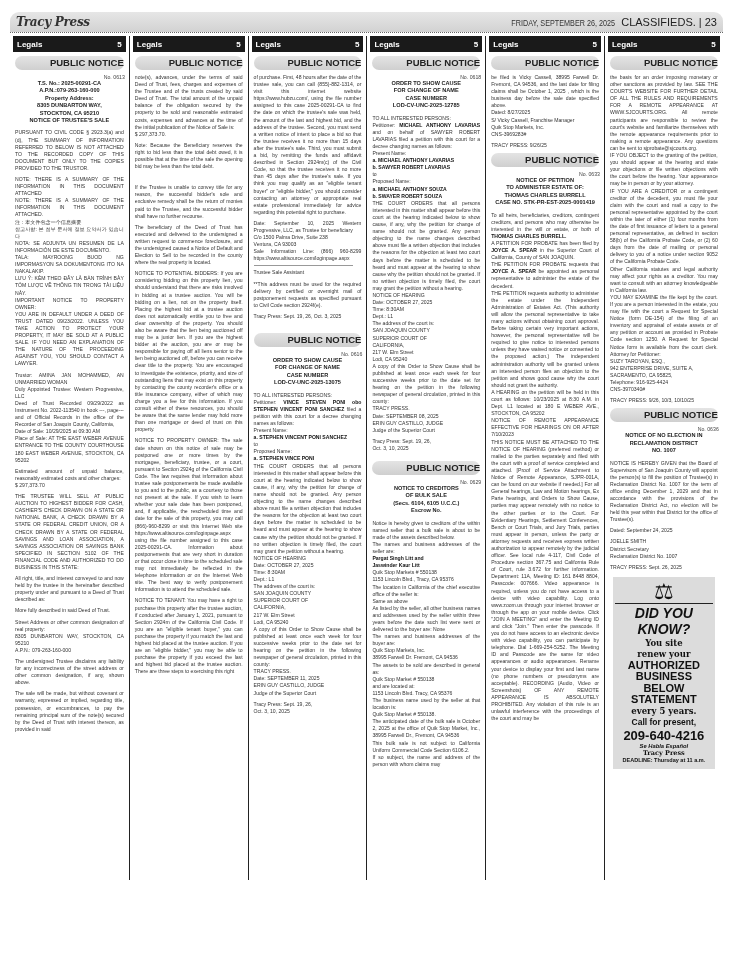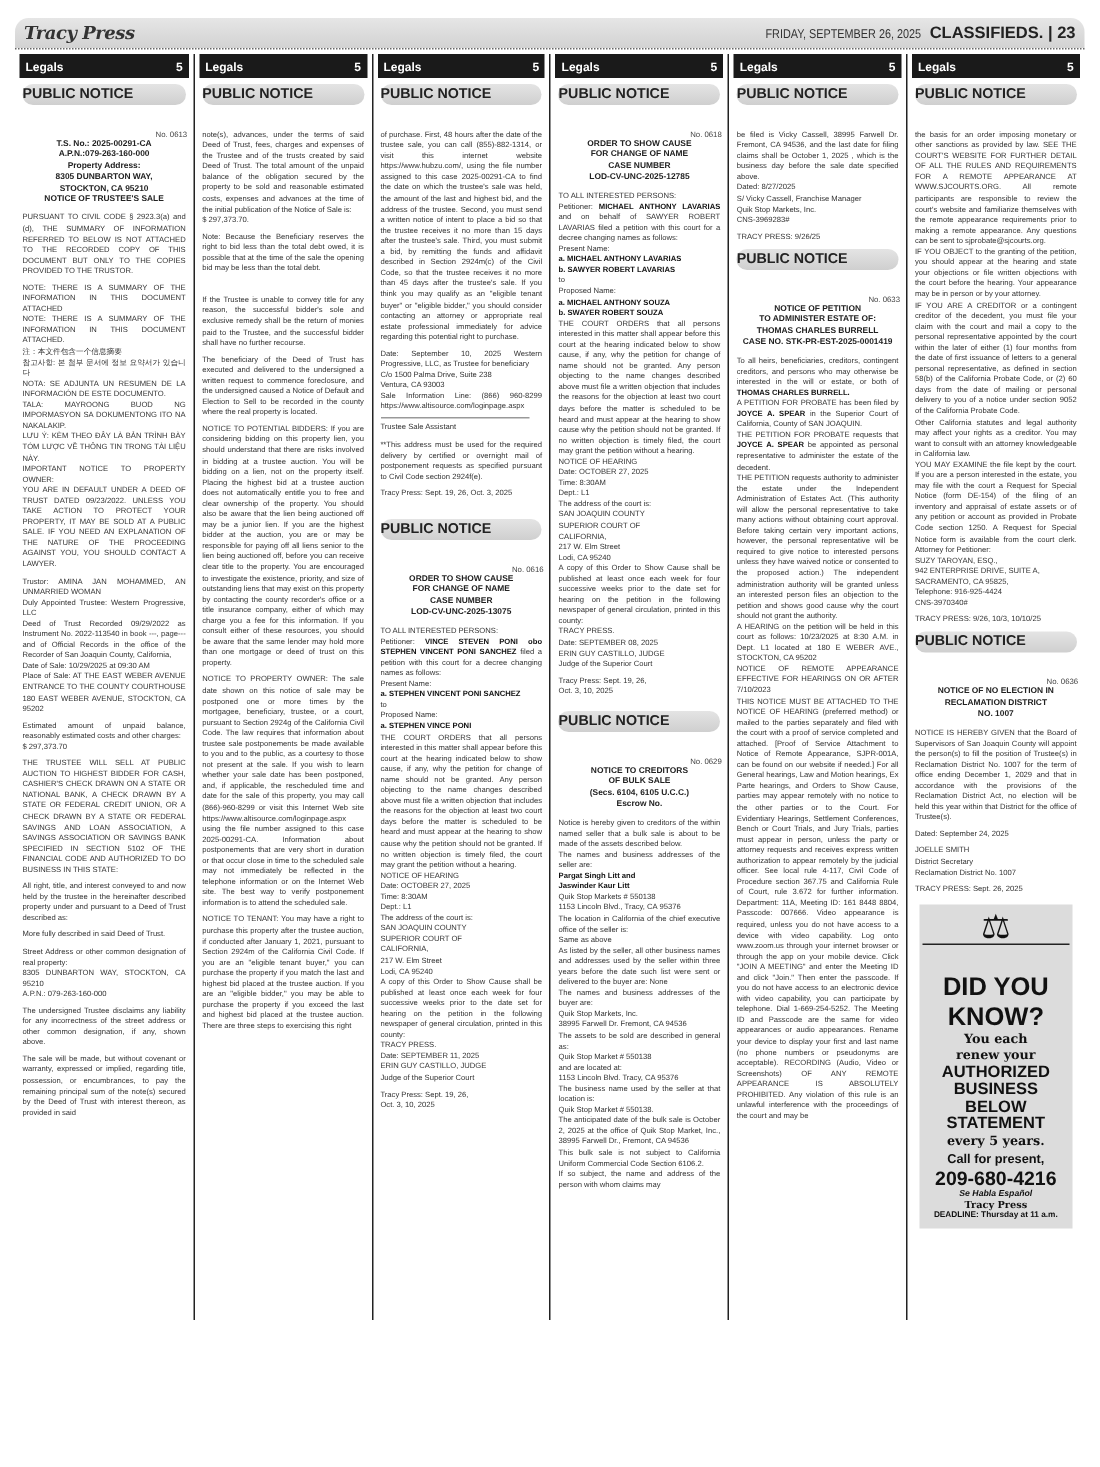--- a/index.html
+++ b/index.html
@@ -7,44 +7,44 @@
   body { font-family: "Liberation Sans", sans-serif; color: #222; position: relative; }
   .masthead {
     position: absolute; left: 10px; top: 12px; width: 713px; height: 20px;
     background: linear-gradient(#e6e6e6, #d2d2d2); border-radius: 9px 9px 0 0;
     display: flex; align-items: center; padding: 0 6px;
   }
   .masthead-rule { position: absolute; left: 10px; top: 32px; width: 713px; border-top: 1px dotted #666; }
   .logo { font-family: "DejaVu Serif", serif; font-weight: bold; font-style: italic; font-size: 12px; color: #333; letter-spacing: -0.3px; }
   .mh-right { margin-left: auto; display: flex; align-items: baseline; gap: 6px; justify-content: space-between; }
   .mh-date { font-family: "Liberation Sans", sans-serif; font-size: 8.5px; color: #333; transform: scaleX(0.85); transform-origin: right; }
-  .mh-section { font-family: "Liberation Sans", sans-serif; font-weight: bold; font-size: 11px; color: #222; }
+  .mh-section { font-family: "Liberation Sans", sans-serif; font-weight: normal; font-size: 11px; color: #222; }
   .cols { position: absolute; left: 10px; top: 36px; width: 713px; height: 844px; display: flex; }
   .col { width: 118.8px; height: 100%; padding: 0 2px; position: relative; overflow: hidden; }
   .col + .col { border-left: 1px solid #222; }
   .col-header {
     background: #1a1a1a; color: #fff; height: 16px; display: flex; align-items: center;
     justify-content: space-between; padding: 0 4px; font-size: 8px; font-weight: bold; margin: 0 1px;
   }
   .pn {
-    background: linear-gradient(#e4e4e4, #cfcfcf); border-radius: 8px; height: 14px; margin: 4px 3px 17px;
-    text-align: left; font-weight: bold; font-size: 9.5px; line-height: 14px; color: #222;
+    background: linear-gradient(#e4e4e4, #cfcfcf); border-radius: 8px; height: 14px; margin: 4px 3px 4px;
+    text-align: right; font-weight: bold; font-size: 9.5px; line-height: 14px; color: #222;
   }
   .notice-no { text-align: right; font-size: 5.2px; color: #444; padding-right: 2px; }
   .ctr { text-align: center; font-weight: bold; font-size: 5.6px; line-height: 7.4px; color: #222; }
   .body { font-size: 5.1px; line-height: 7.1px; text-align: justify; padding: 0 3px; color: #333; }
   .body p { margin-bottom: 4px; }
   .b { font-weight: bold; color: #111; }
   .gap { height: 5px; }
   .sigline { border-top: 1px solid #999; margin: 3px 8px 3px 0; }
   .ad {
     background: #dcdcdc; margin: 6px 6px 0; padding: 4px 2px 6px; text-align: center; color: #111;
   }
   .ad .scale { font-size: 22px; line-height: 22px; }
-  .ad .q { font-weight: bold; font-size: 17px; border-top: 1px solid #222; display: inline-block; padding-top: 18px; }
+  .ad .q { font-weight: bold; font-style: italic; font-size: 14px; border-top: 1px solid #222; display: inline-block; padding-top: 1px; }
   .ad .serif { font-family: "DejaVu Serif", serif; font-weight: bold; font-size: 8.5px; line-height: 11px; }
   .ad .big { font-weight: bold; font-size: 11px; line-height: 11.5px; }
   .ad .phone { font-weight: bold; font-size: 13px; line-height: 15px; }
   .ad .es { font-style: italic; font-weight: bold; font-size: 5.8px; }
   .ad .tp { font-family: "DejaVu Serif", serif; font-size: 6.5px; font-weight: bold; }
   .ad .dl { font-size: 5.5px; font-weight: bold; }
 </style>
 </head>
 <body>
 
@@ -323,28 +323,28 @@
       <p>NOTICE IS HEREBY GIVEN that the Board of Supervisors of San Joaquin County will appoint the person(s) to fill the position of Trustee(s) in Reclamation District No. 1007 for the term of office ending December 1, 2029 and that in accordance with the provisions of the Reclamation District Act, no election will be held this year within that District for the office of Trustee(s).</p>
       <p>Dated: September 24, 2025</p>
       <div>JOELLE SMITH</div>
       <div>District Secretary</div>
       <p>Reclamation District No. 1007</p>
       <p>TRACY PRESS: Sept. 26, 2025</p>
     </div>
     <div class="ad">
       <div class="scale">⚖</div>
       <div><span class="q">DID YOU KNOW?</span></div>
-      <div class="serif">You each</div>
+      <div class="serif">You site</div>
       <div class="serif">renew your</div>
       <div class="big">AUTHORIZED</div>
       <div class="big">BUSINESS</div>
       <div class="big">BELOW</div>
       <div class="big">STATEMENT</div>
       <div class="serif">every 5 years.</div>
       <div class="big" style="font-size:8.5px">Call for present,</div>
-      <div class="phone">209-680-4216</div>
+      <div class="phone">209-640-4216</div>
       <div class="es">Se Habla Español</div>
       <div class="tp">Tracy Press</div>
       <div class="dl">DEADLINE: Thursday at 11 a.m.</div>
     </div>
   </div>
 
 </div>
 
 </body></html>

